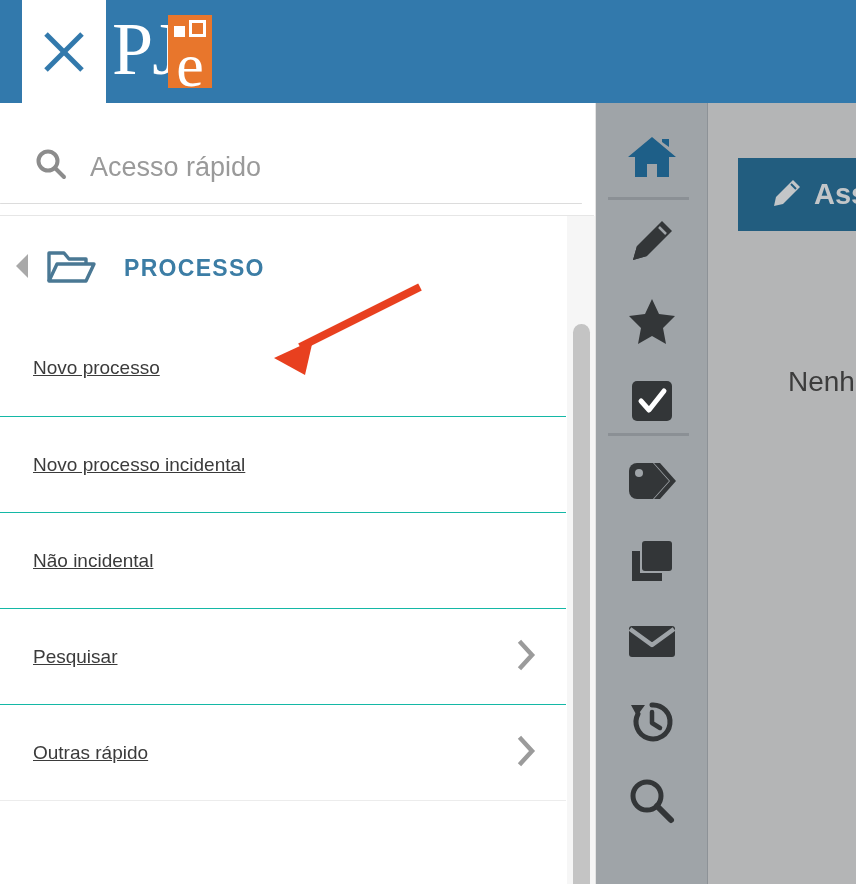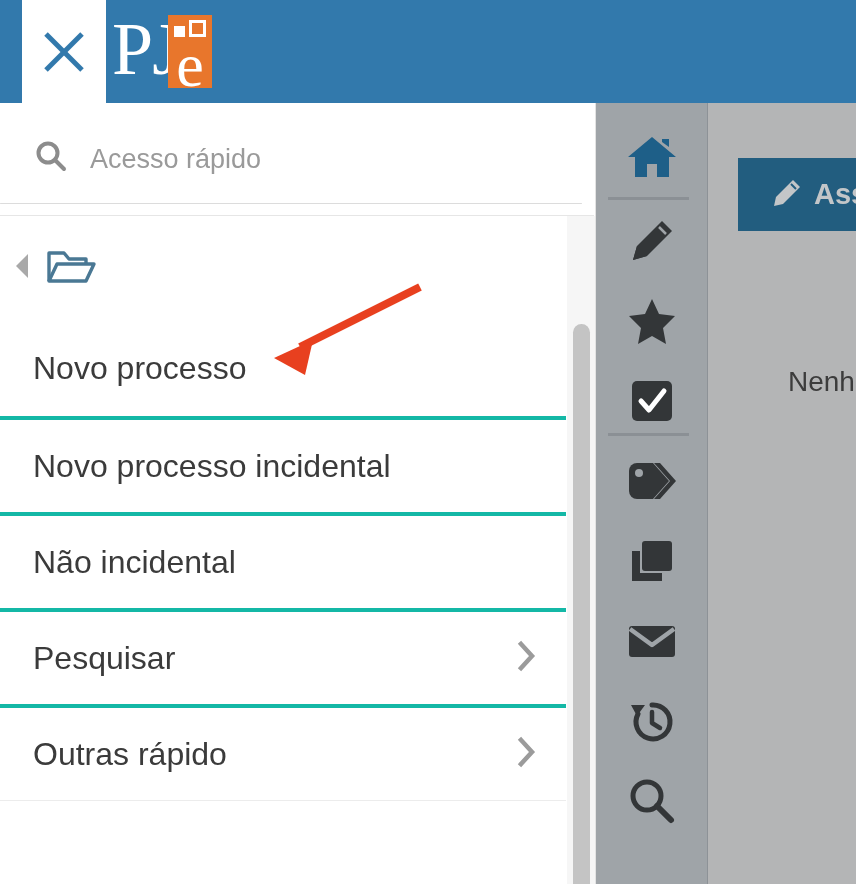--- a/index.html
+++ b/index.html
@@ -93,21 +93,21 @@
     position: absolute;
     left: 0; top: 103px;
     width: 596px; height: 781px;
     background: #ffffff;
     border-right: 1px solid #e3e3e3;
     box-sizing: border-box;
   }
 
   .search-row {
     position: absolute;
-    left: 0; top: 4px;
+    left: 0; top: 12px;
     width: 594px;
     height: 104px;
     display: flex;
     align-items: center;
     padding-left: 34px;
     box-sizing: border-box;
   }
   .search-icon { flex: 0 0 auto; margin-right: 22px; }
   .search-input {
     border: none;
@@ -156,32 +156,33 @@
   }
 
   
   .menu-list {
     position: absolute;
     left: 0; top: 217px;
     width: 566px;
   }
   .menu-item {
     height: 96px;
-    border-top: 4px solid #14b8a6;
+    border-top: 1px solid #14b8a6;
     display: flex;
     align-items: center;
     justify-content: space-between;
     padding: 0 30px 0 33px;
     box-sizing: border-box;
     cursor: pointer;
   }
   .menu-item:first-child { border-top: none; }
   .menu-item .mi-label {
-    font-size: 32px;
+    font-size: 19px;
     color: #3b3b3b;
+    text-decoration: underline;
   }
   .menu-item .mi-chevron { flex: 0 0 auto; }
   .list-end-divider {
     width: 566px;
     height: 1px;
     background: #ececec;
   }
 
   
   .scroll-track {
@@ -316,20 +317,21 @@
         <svg width="18" height="28" viewBox="0 0 18 28">
           <polygon points="14,2 14,26 2,14" fill="#a9a9a9"></polygon>
         </svg>
       </span>
       <span class="folder-icon">
         <svg width="50" height="38" viewBox="0 0 50 38">
           <path d="M3 34 L3 6 L18 6 L23 12 L40 12 L40 18" fill="none" stroke="#4a7894" stroke-width="3.4" stroke-linejoin="round"></path>
           <path d="M3 34 L11 17 L48 17 L40 34 Z" fill="none" stroke="#4a7894" stroke-width="3.4" stroke-linejoin="round"></path>
         </svg>
       </span>
+      <span class="section-title">PROCESSO</span>
     </div>
 
     <div class="menu-list">
 
       <div class="menu-item">
         <span class="mi-label">Novo processo</span>
       </div>
 
       <div class="menu-item">
         <span class="mi-label">Novo processo incidental</span>

